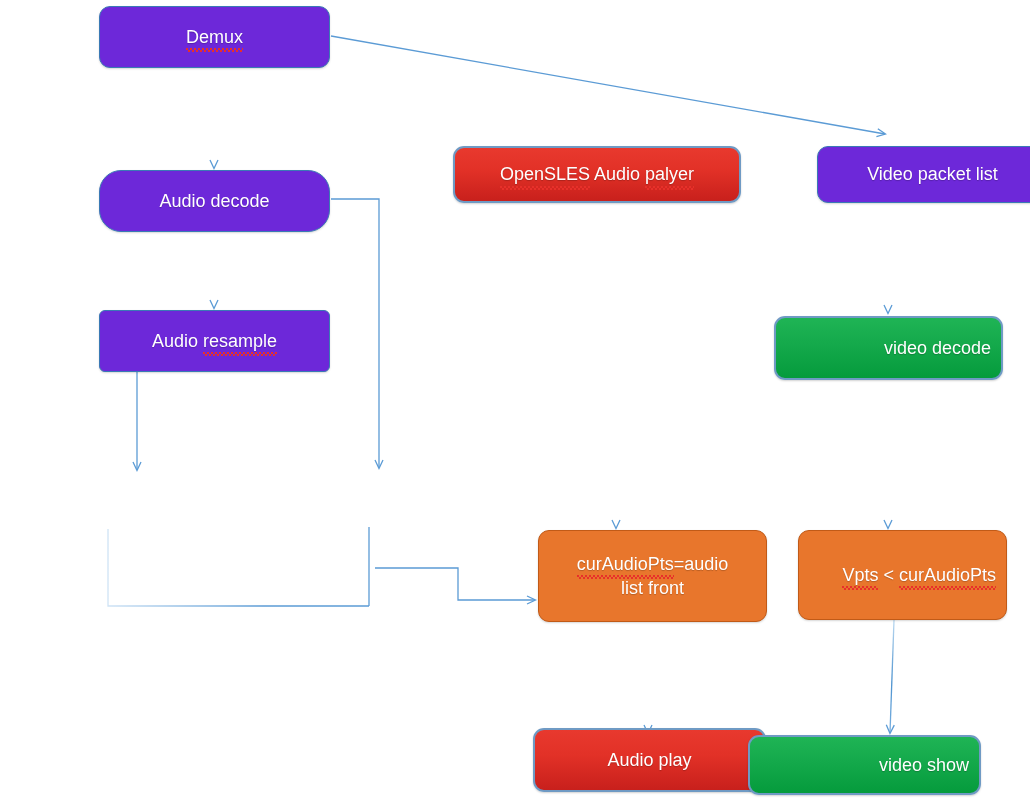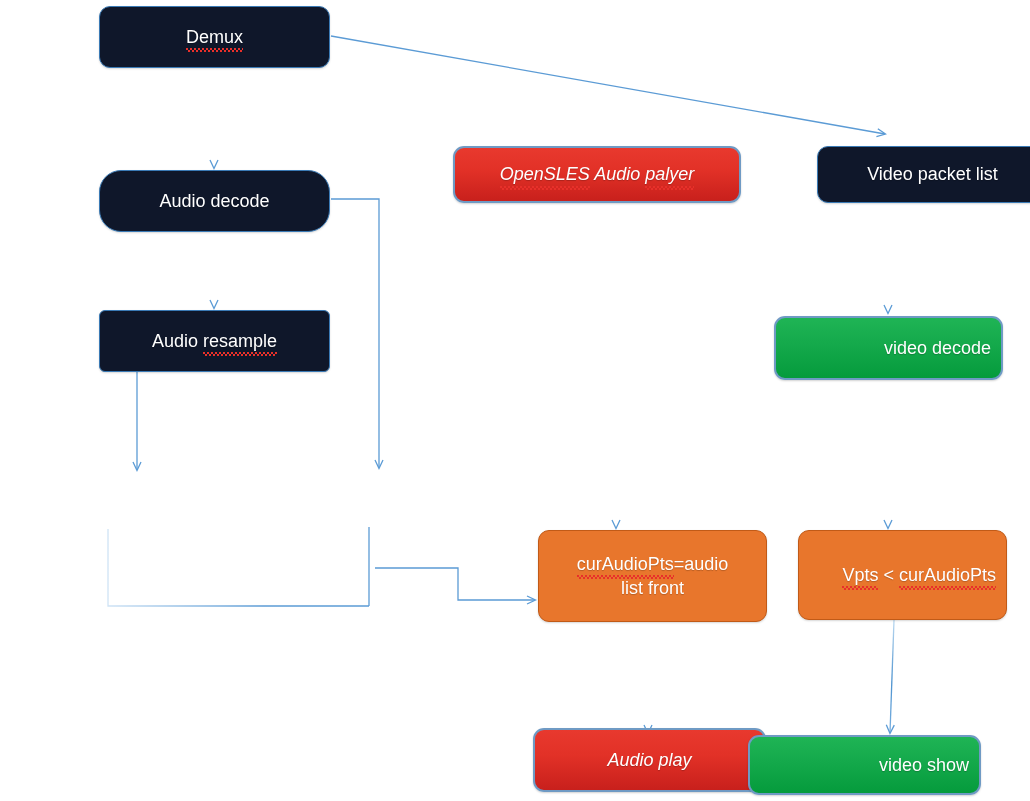--- a/index.html
+++ b/index.html
@@ -7,26 +7,26 @@
   #stage{position:relative;width:1030px;height:801px;background:#fff;}
   #wires{position:absolute;left:0;top:0;width:1030px;height:801px;pointer-events:none;}
 
   .node{position:absolute;box-sizing:border-box;display:flex;align-items:center;
         justify-content:center;text-align:center;color:#ffffff;
         font-size:18px;line-height:1.35;border-radius:11px;z-index:2;
         text-shadow:0 1px 1px rgba(0,0,0,.22);}
   .node .lbl{display:block;padding:0 10px;}
 
   
-  .blue{background:#0f172a;border:1.5px solid #3a7ab5;
+  .blue{background:#6d28d9;border:1.5px solid #3a7ab5;
         box-shadow:0 1px 2px rgba(0,0,0,.16);}
 
   
   .red{background:linear-gradient(180deg,#e8392e 0%,#e23127 42%,#c8201c 100%);
-       border:2px solid #6f9ac4;box-shadow:0 1px 2px rgba(0,0,0,.18);font-style:italic;}
+       border:2px solid #6f9ac4;box-shadow:0 1px 2px rgba(0,0,0,.18);}
 
   
   .green{background:linear-gradient(180deg,#1fb455 0%,#14a94b 45%,#059b3c 100%);
          border:2px solid #6f9ac4;box-shadow:0 1px 2px rgba(0,0,0,.18);justify-content:flex-end;}
 
   
   .orange{background:#e8762c;border:1.5px solid #c15a17;
           box-shadow:0 1px 2px rgba(0,0,0,.16);}
 
   

